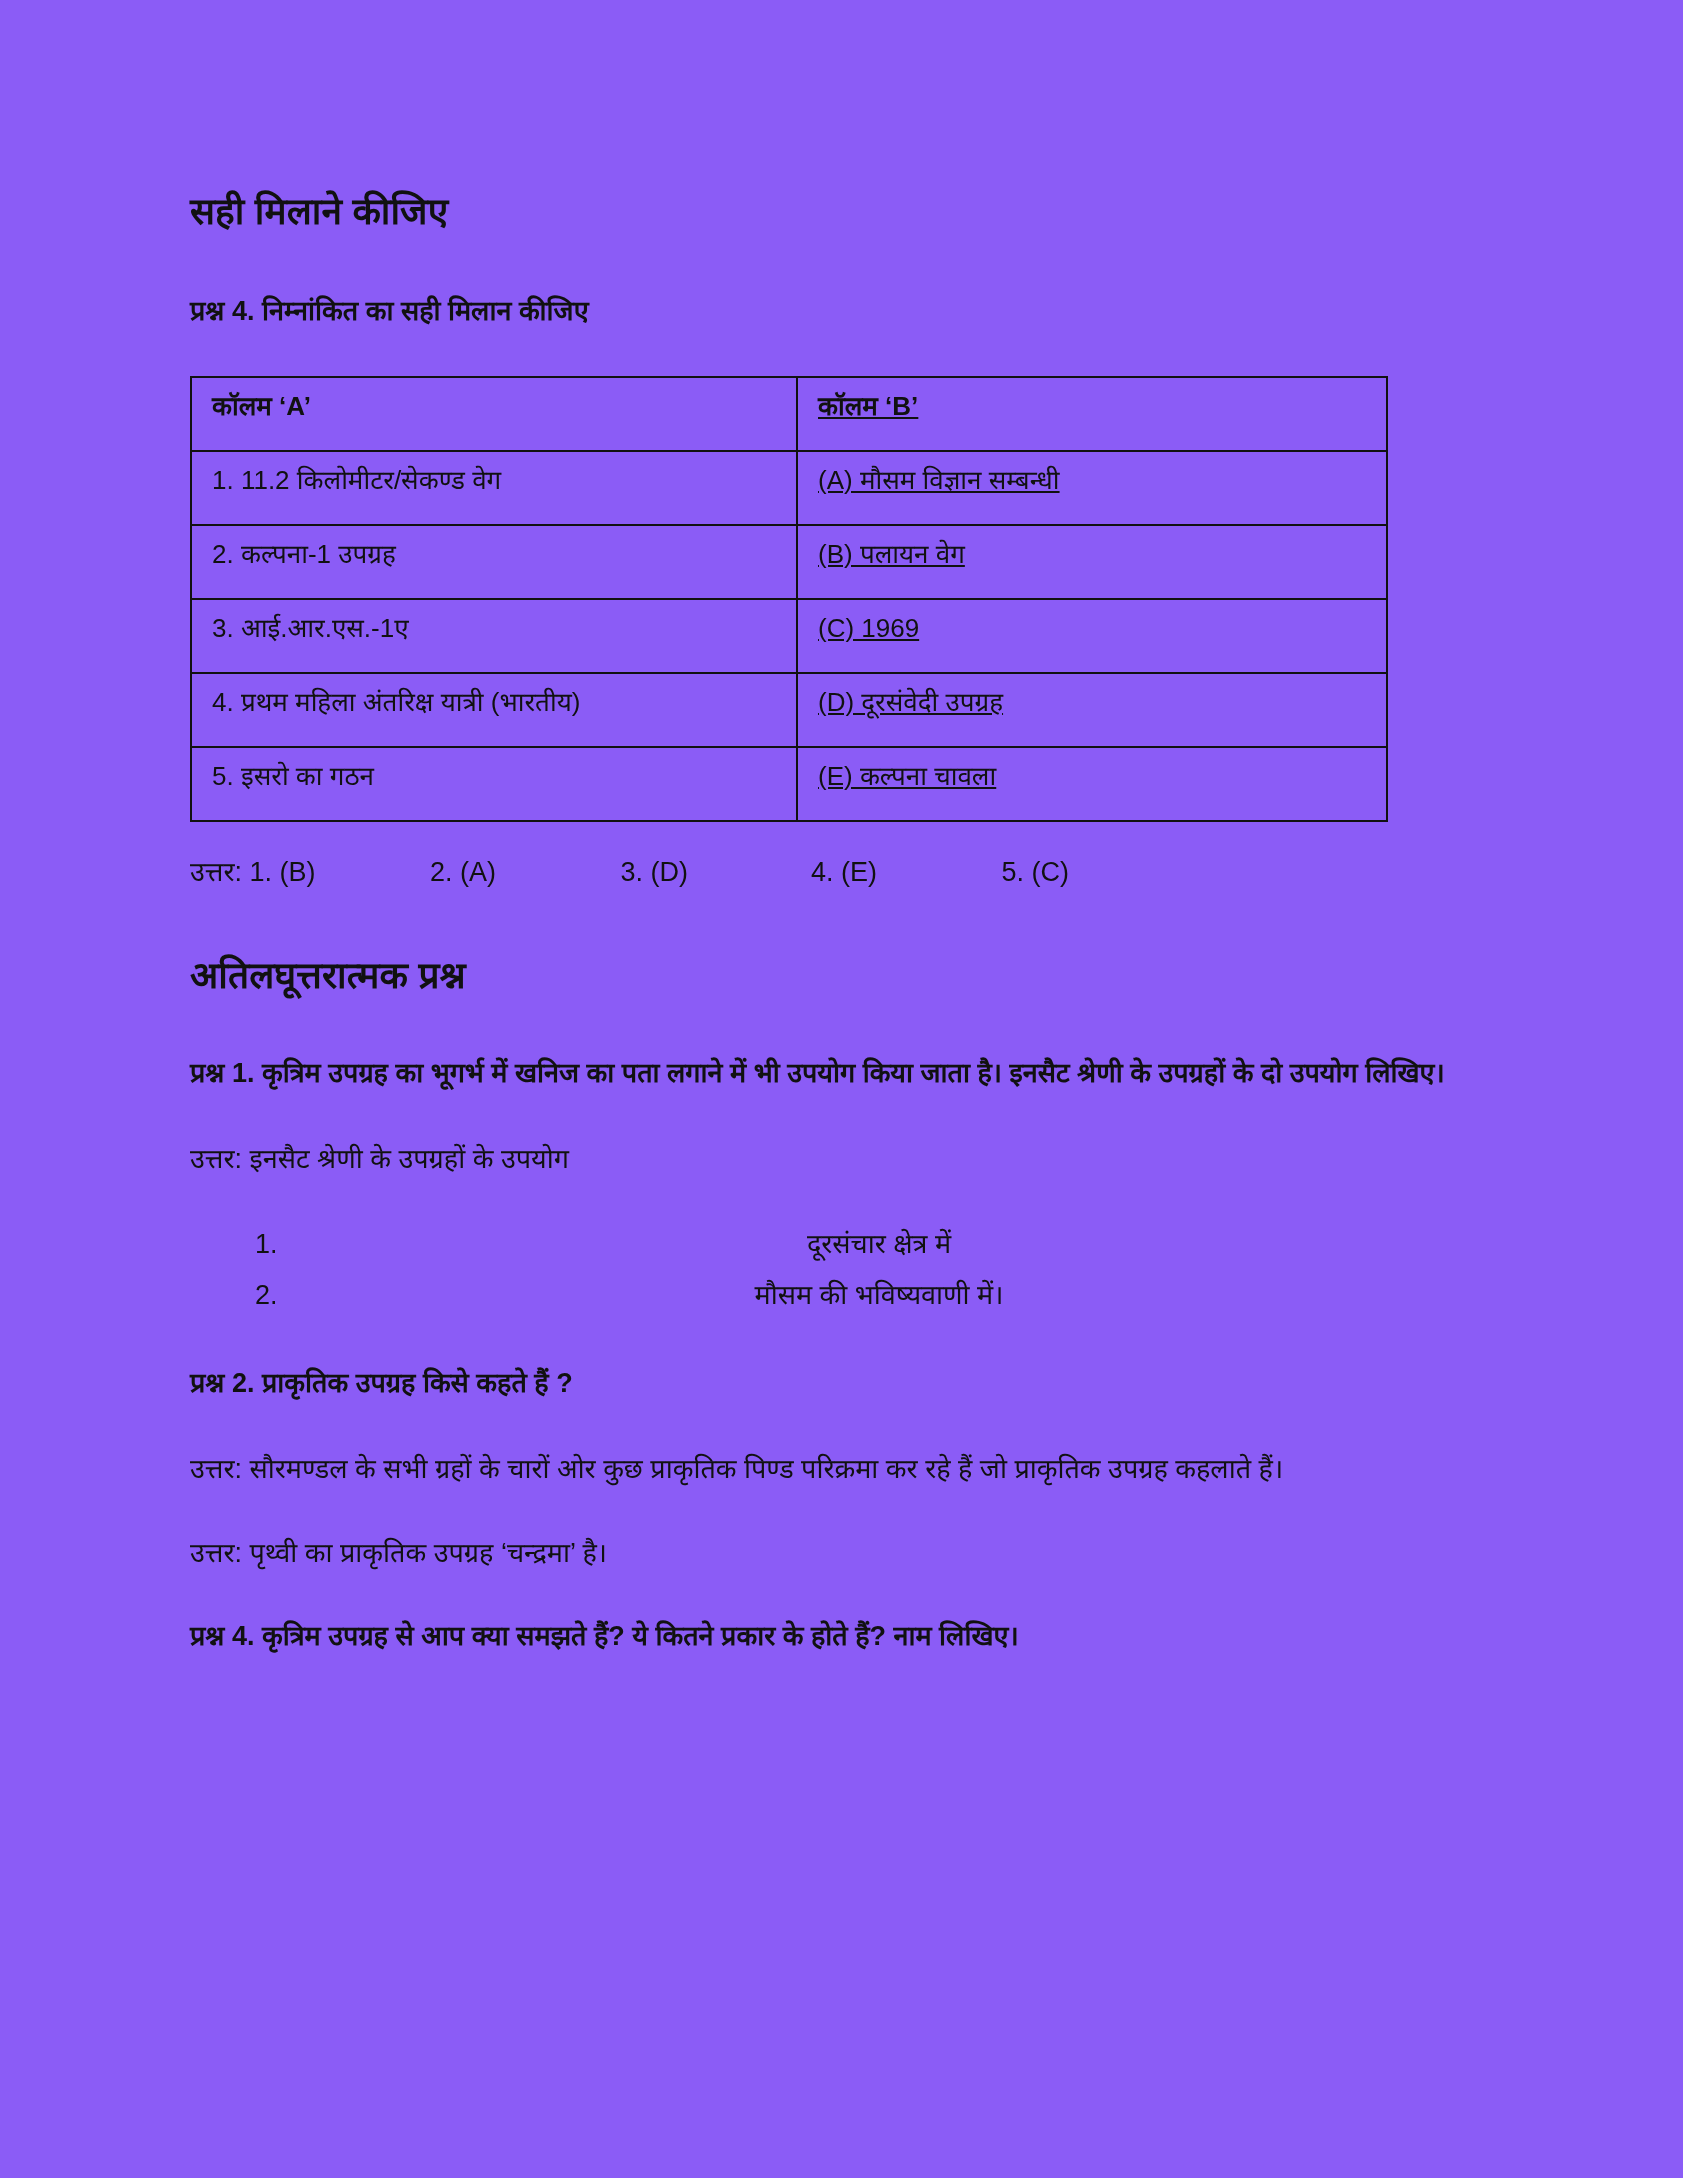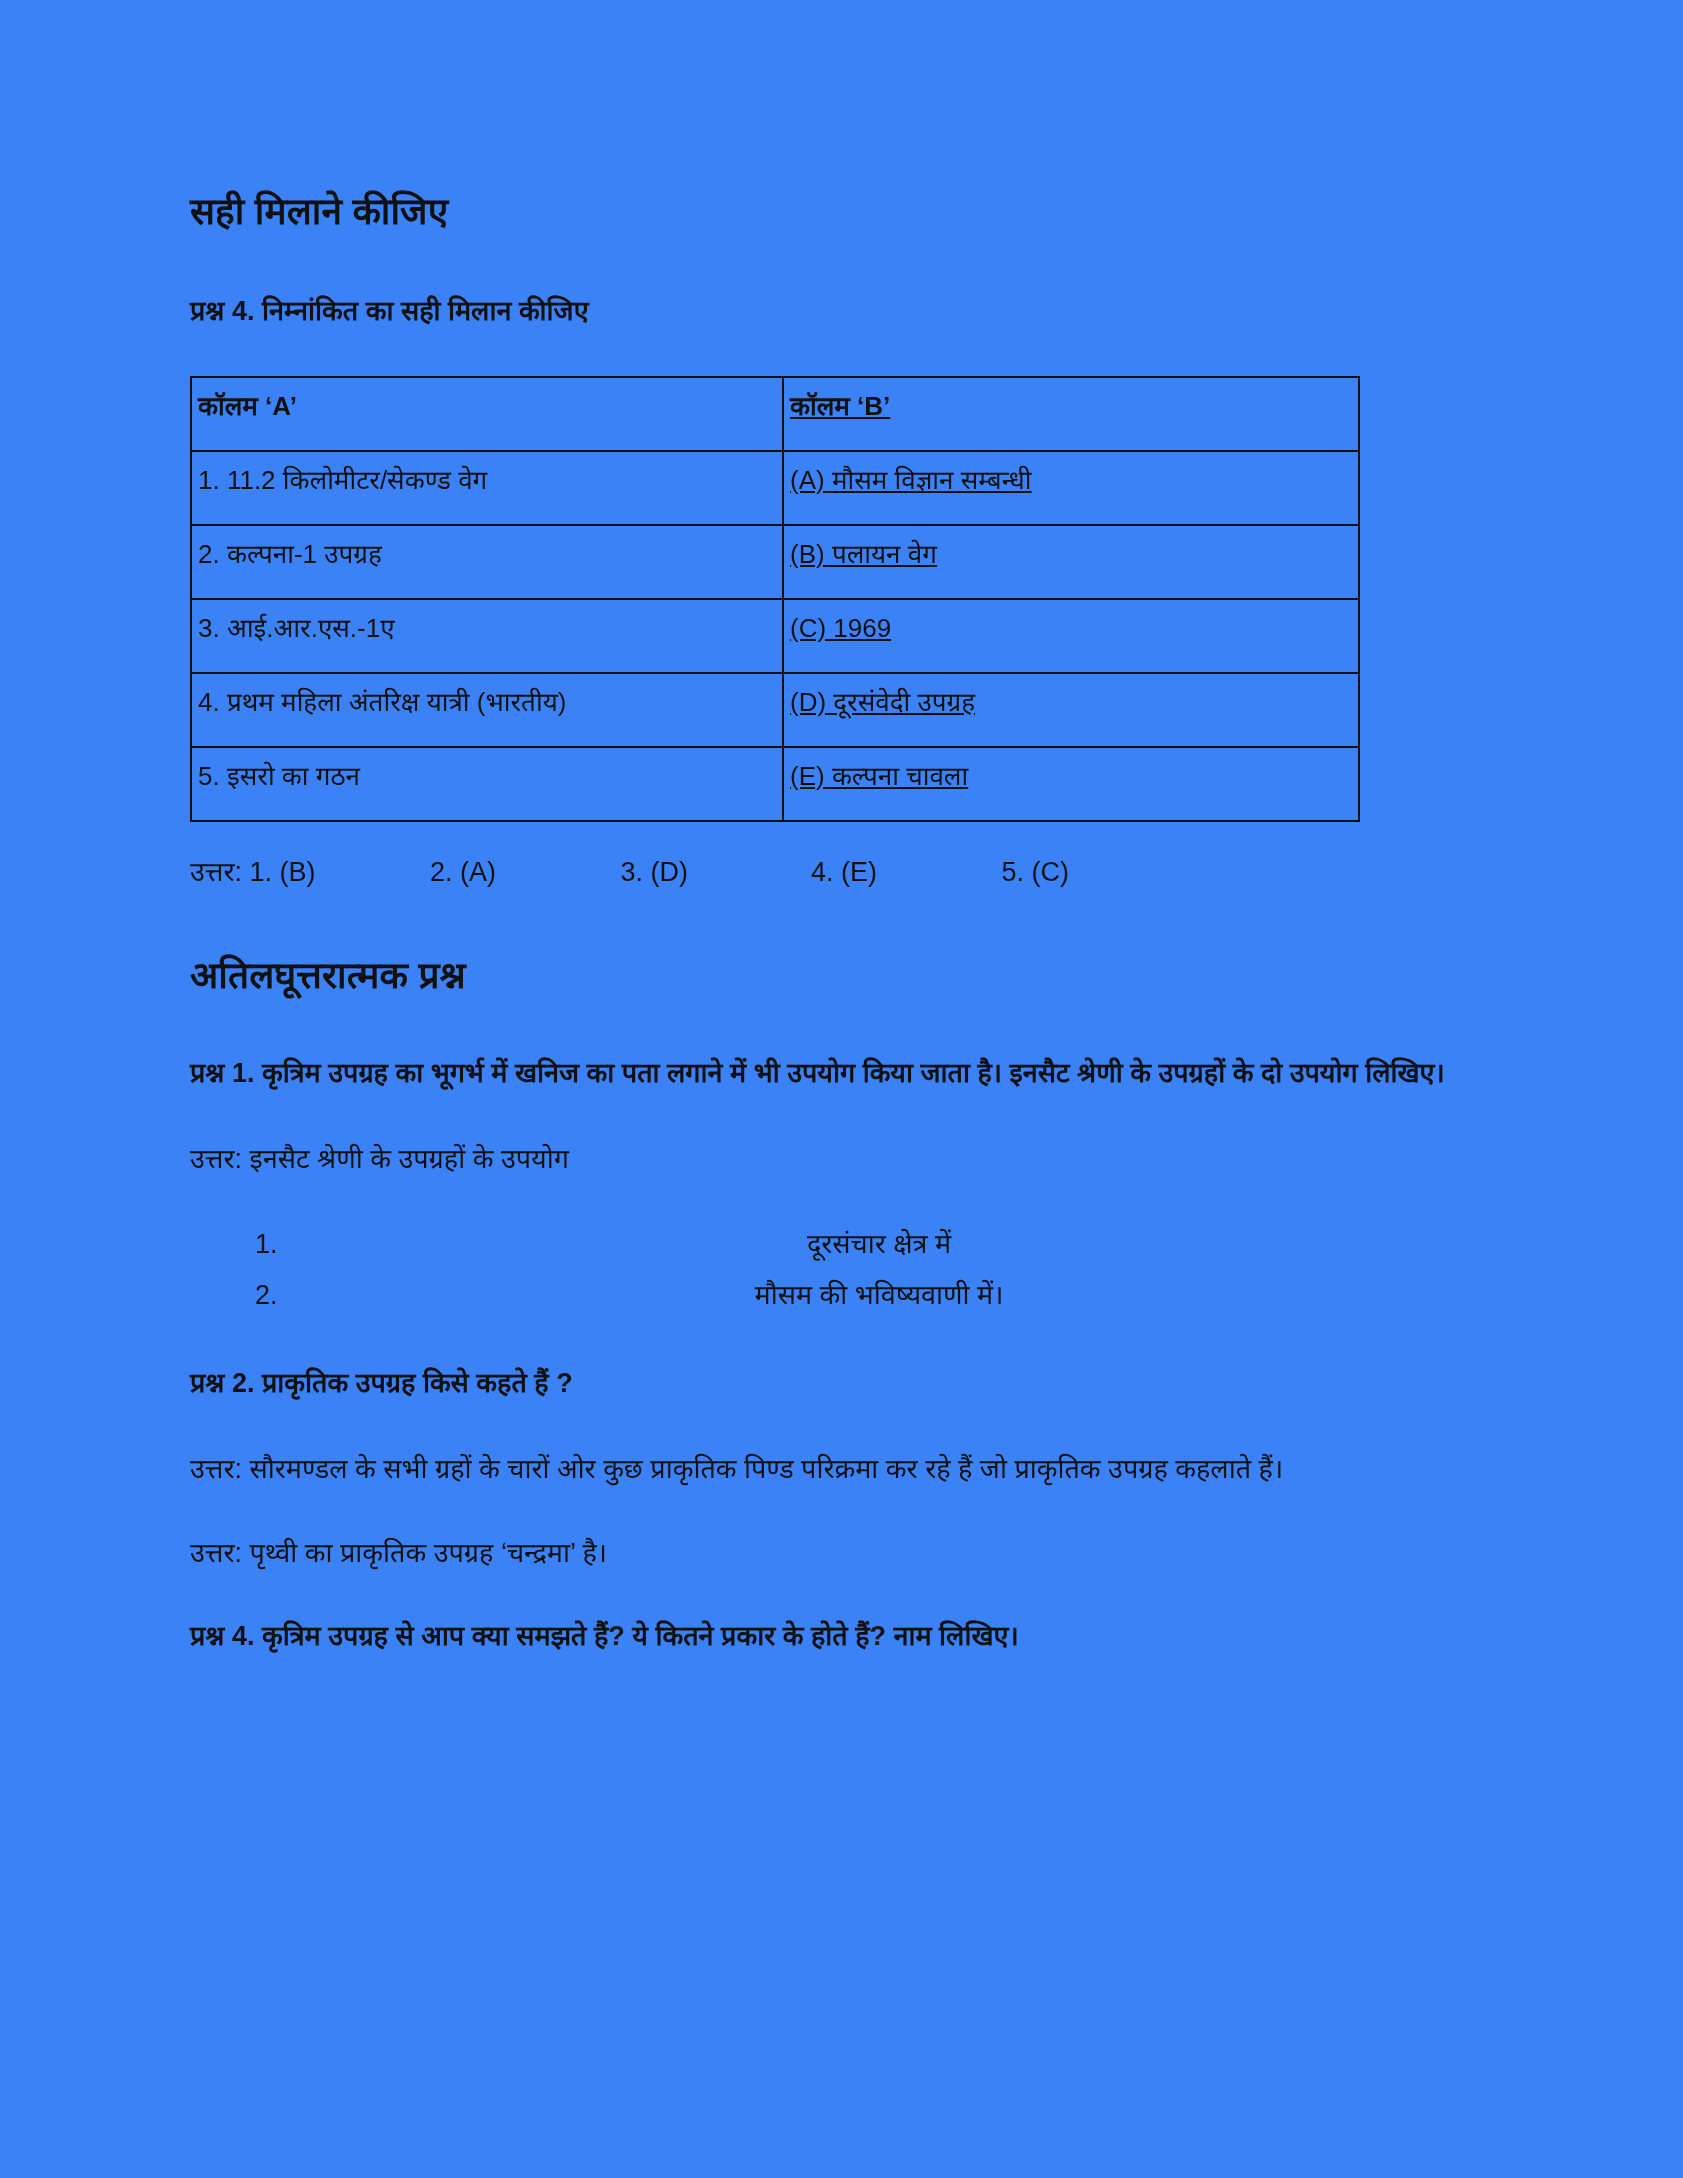--- a/index.html
+++ b/index.html
@@ -14,21 +14,21 @@
     font-family: "Liberation Sans", "DejaVu Sans", sans-serif;
     color: #1a1a1a;
     -webkit-font-smoothing: antialiased;
   }
   .page {
     position: relative;
     width: 1683px;
     height: 2178px;
     box-sizing: border-box;
     padding: 188px 228px 0 190px;
-    background: #3b82f6;
+    background: #8b5cf6;
   }
 
   
   .section-title {
     font-size: 37px;
     font-weight: 700;
     line-height: 1.32;
     letter-spacing: 0.1px;
     margin: 0 0 53px 0;
     color: #111111;
@@ -60,21 +60,21 @@
 
   
   .match-table {
     border-collapse: collapse;
     width: 1125px;
     margin: 0 0 30px 0;
     table-layout: fixed;
   }
   .match-table td {
     border: 2px solid #111111;
-    padding: 10px 14px 14px 6px;
+    padding: 10px 14px 14px 20px;
     font-size: 26px;
     line-height: 1.45;
     vertical-align: top;
     height: 48px;
     color: #111111;
   }
   .match-table .col-a { width: 570px; }
   .match-table .col-b { width: 554px; text-decoration: underline; }
   .match-table thead td {
     font-weight: 700;

